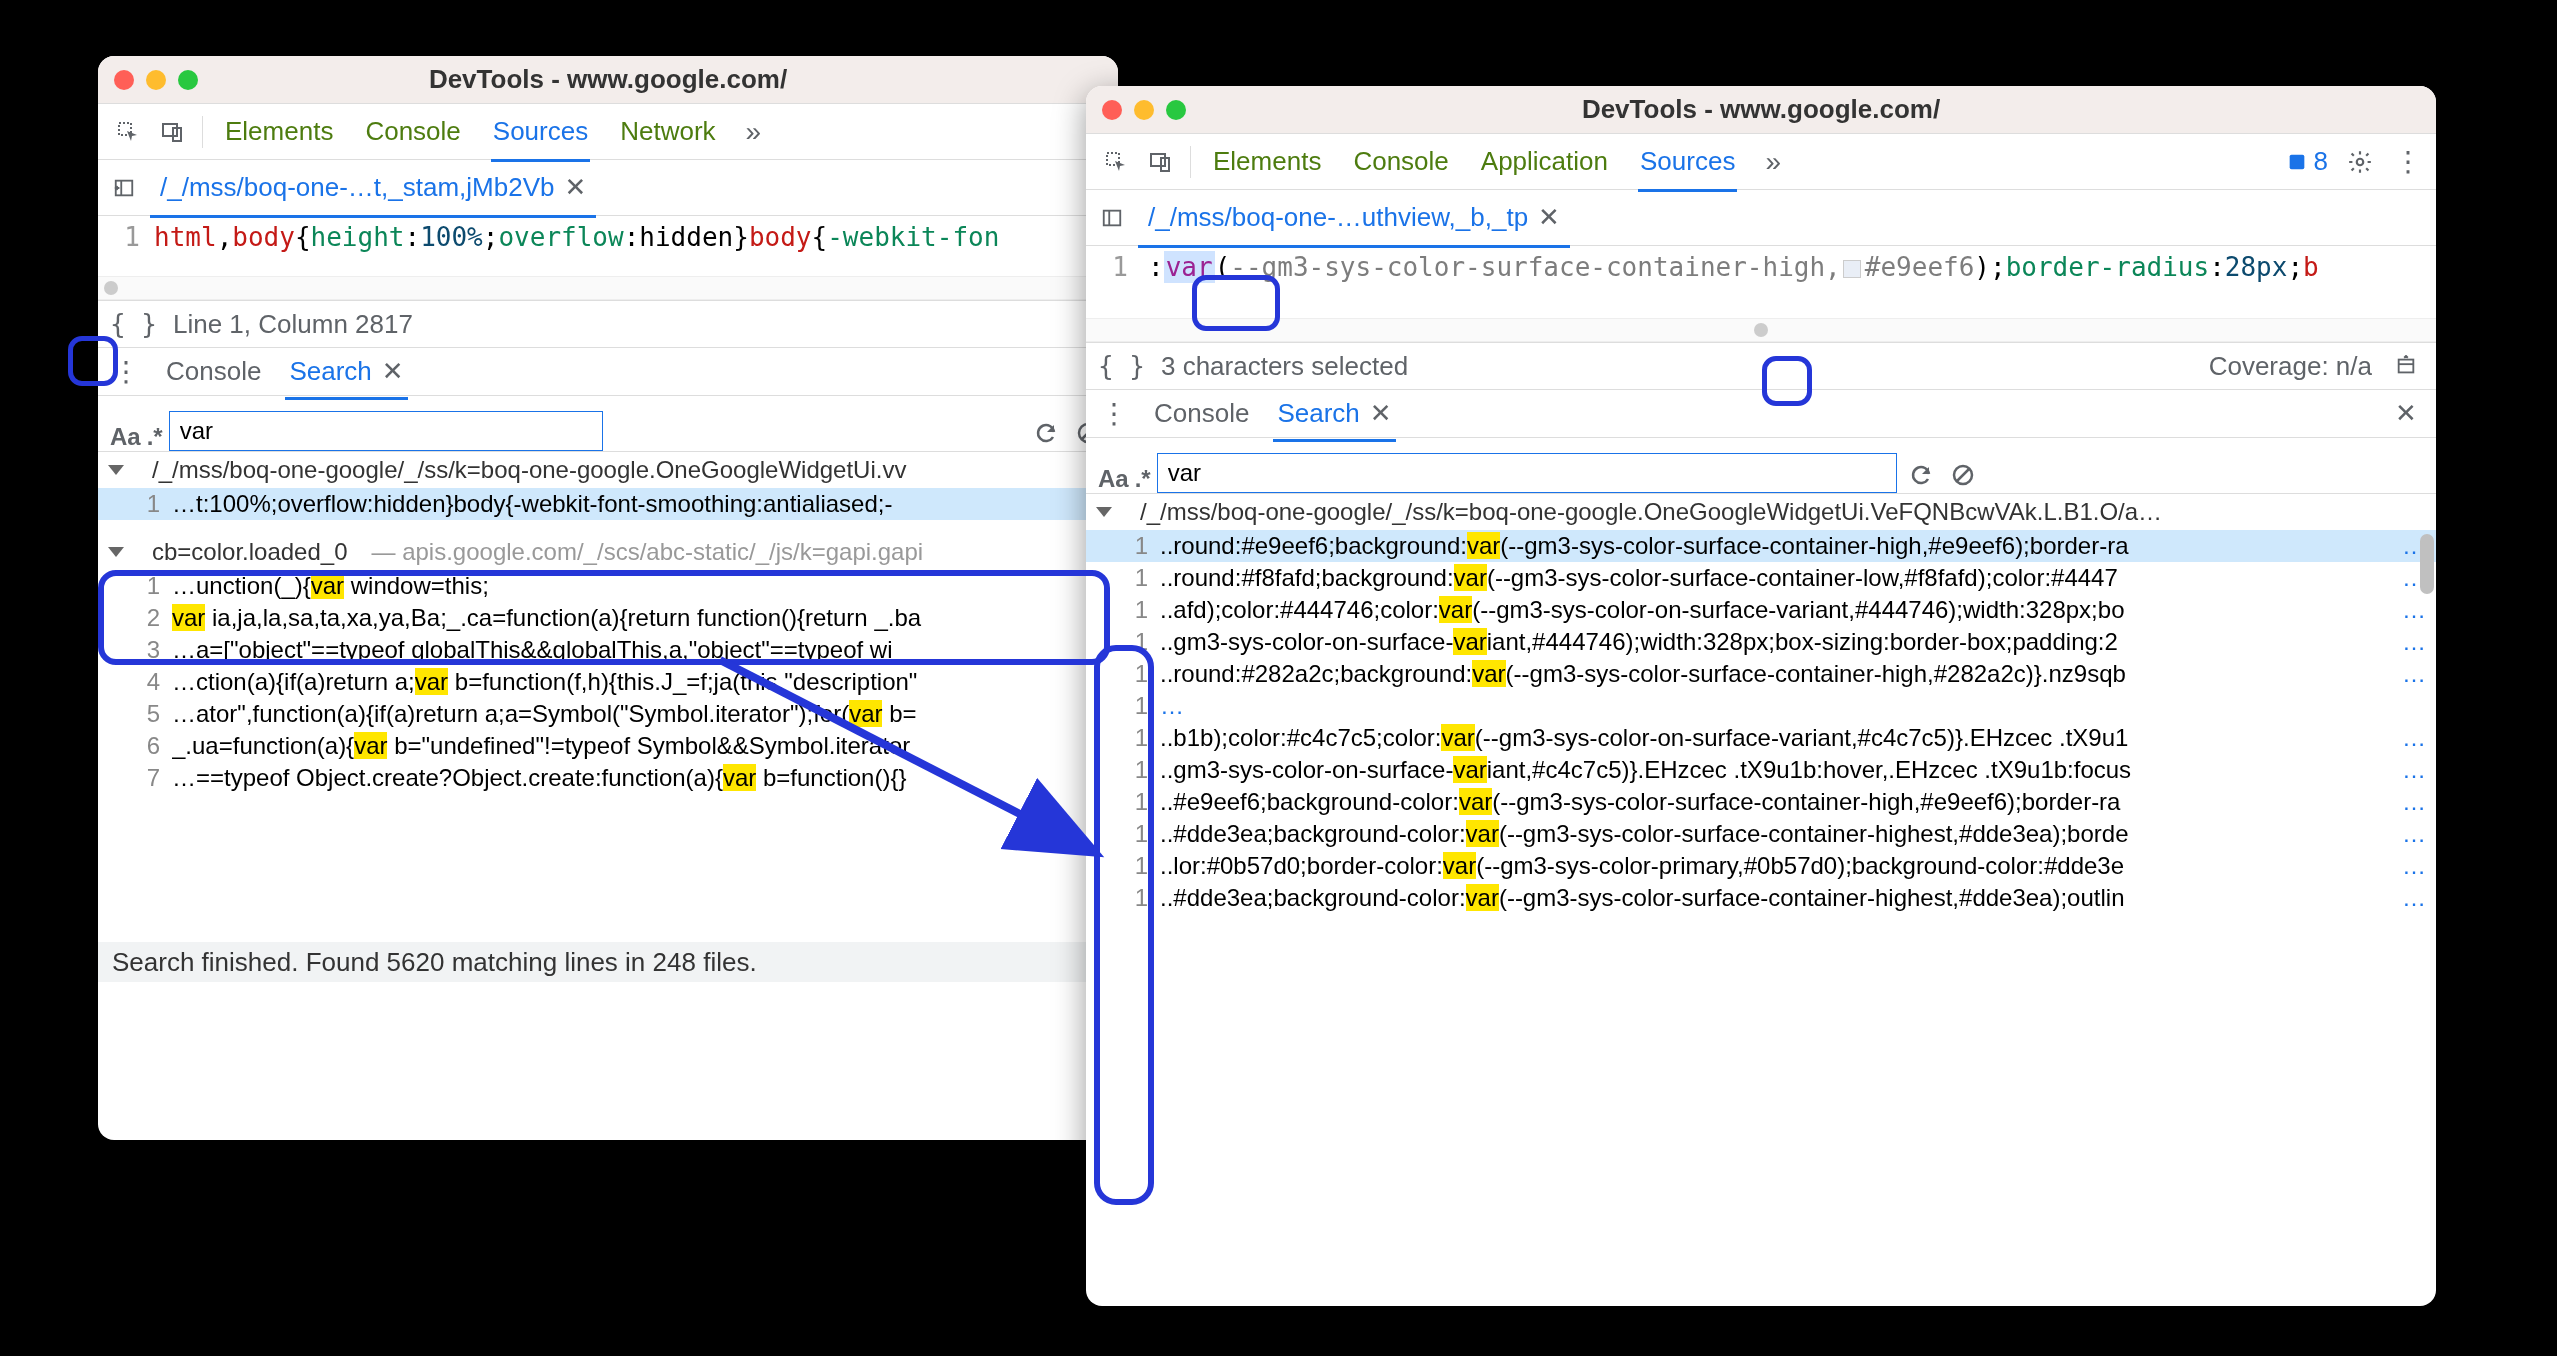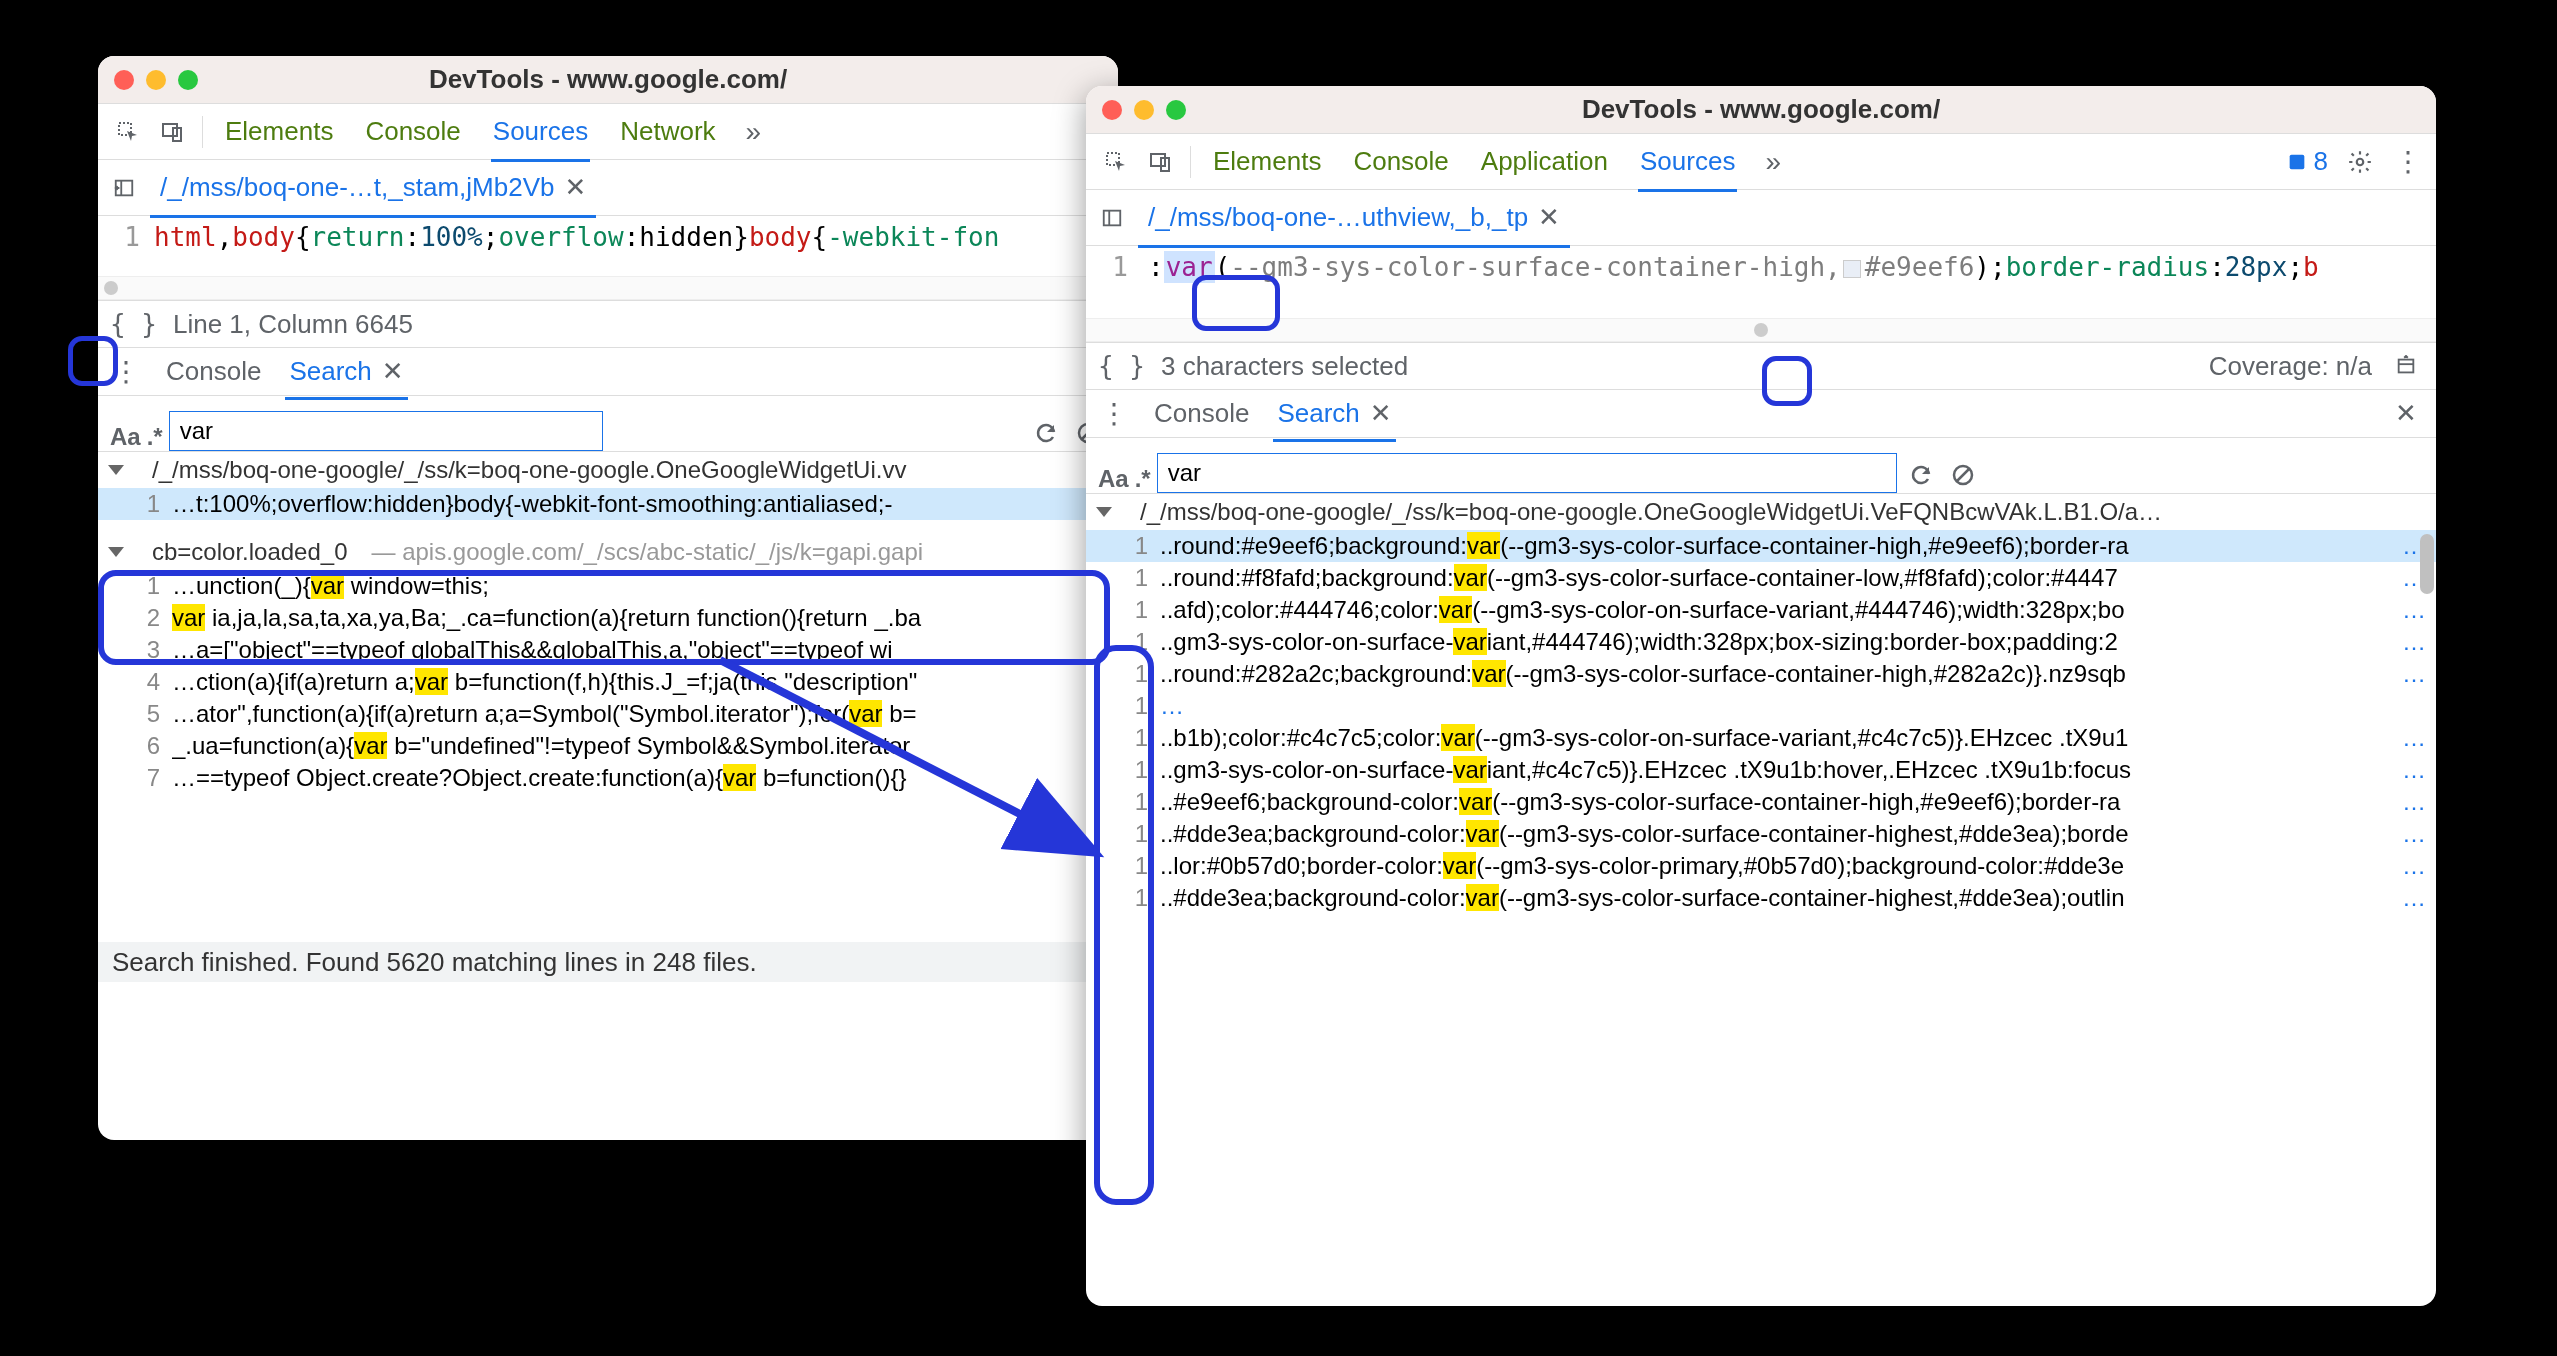--- a/index.html
+++ b/index.html
@@ -335,31 +335,31 @@
     </div>
     <div class="filetab">
       <span>/_/mss/boq-one-…t,_stam,jMb2Vb</span>
       <span class="close">✕</span>
     </div>
   </div>
 
   <div class="codeview">
     <div class="gutter">1</div>
     <div class="codeline">
-      <span class="code-sel">html</span><span>,</span><span class="code-sel">body</span><span>{</span><span class="code-prop">return</span><span>:</span><span class="code-num">100%</span><span>;</span><span class="code-prop">overflow</span><span>:</span><span>hidden</span><span>}</span><span class="code-sel">body</span><span>{</span><span class="code-prop">-webkit-fon</span>
+      <span class="code-sel">html</span><span>,</span><span class="code-sel">body</span><span>{</span><span class="code-prop">height</span><span>:</span><span class="code-num">100%</span><span>;</span><span class="code-prop">overflow</span><span>:</span><span>hidden</span><span>}</span><span class="code-sel">body</span><span>{</span><span class="code-prop">-webkit-fon</span>
     </div>
   </div>
 
   <div class="minimap-bar">
     <div class="minimap-dot" style="left:6px"></div>
   </div>
 
   <div class="statusrow">
     <span style="font-family:monospace;">{ }</span>
-    <span>Line 1, Column 6645</span>
+    <span>Line 1, Column 2817</span>
   </div>
 
   <div class="drawer-tabs">
     <div class="kebab">⋮</div>
     <div class="drawer-tab">Console</div>
     <div class="drawer-tab active">
       <span>Search</span>
       <span style="color:#5f6368;">✕</span>
     </div>
   </div>

